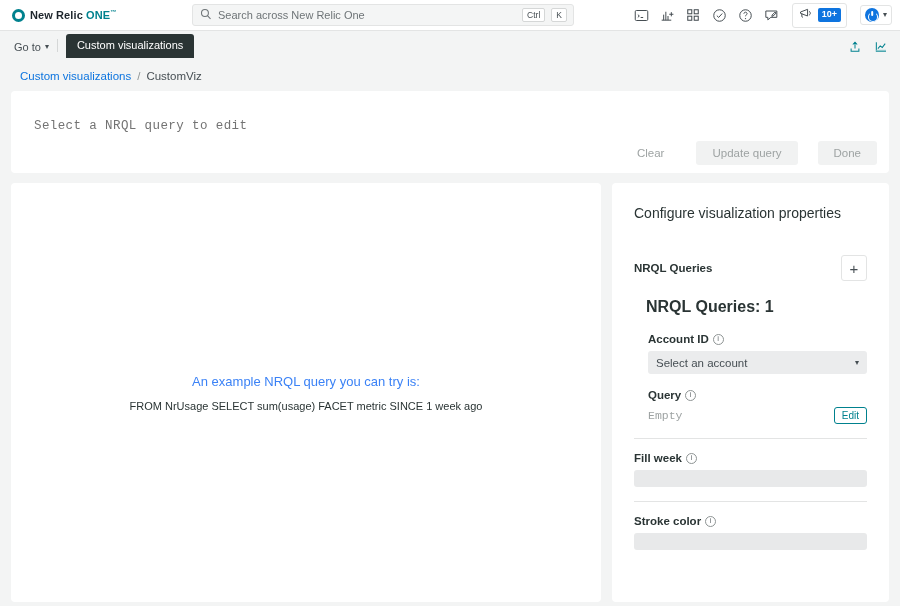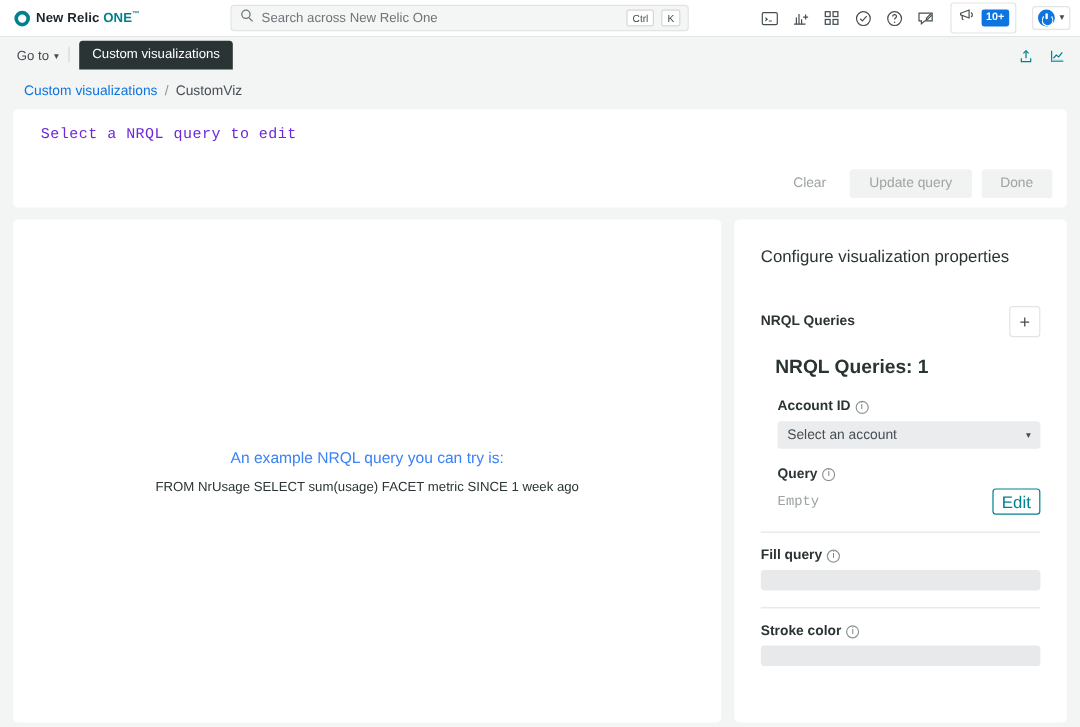--- a/index.html
+++ b/index.html
@@ -130,27 +130,27 @@
   .crumbs a { color: #0c74df; text-decoration: none; cursor: pointer; }
   .crumbs .sep { color: #8e9494; }
 
   
   .editor {
     margin: 0 11px 0 11px; background: #ffffff;
     border-radius: 4px; height: 82px;
     position: relative; overflow: hidden;
   }
   .editor-placeholder {
-    position: absolute; left: 23px; top: 14px;
+    position: absolute; left: 23px; top: 28px;
     font-family: "Liberation Mono", "DejaVu Sans Mono", monospace;
-    font-size: 12.5px; color: #6d28d9; letter-spacing: .4px;
+    font-size: 12.5px; color: #737373; letter-spacing: .4px;
   }
   .editor-actions {
     position: absolute; right: 12px; bottom: 8px;
-    display: flex; align-items: center; gap: 8px;
+    display: flex; align-items: center; gap: 20px;
   }
   .btn-flat {
     font-size: 11.5px; color: #9ea3a3; background: transparent;
     border: none; padding: 6px 12px; border-radius: 3px; cursor: pointer;
     font-family: "Liberation Sans", sans-serif;
   }
   .btn-muted {
     font-size: 11.5px; color: #9ea3a3; background: #f1f2f2;
     border: none; padding: 6px 16px; border-radius: 3px; cursor: pointer;
     font-family: "Liberation Sans", sans-serif;
@@ -214,21 +214,21 @@
     display: flex; align-items: center; justify-content: space-between;
     padding: 0 8px; font-size: 11.5px; color: #464e53; cursor: pointer;
     margin-bottom: 15px;
   }
   .query-row {
     display: flex; align-items: center; justify-content: space-between;
     margin-top: 2px;
   }
   .empty-val { font-size: 11.5px; color: #9ea3a3; font-family: Liberation Mono, monospace; }
   .edit-btn {
-    font-size: 14px; color: #00818e; background: #fff;
+    font-size: 10px; color: #00818e; background: #fff;
     border: 1px solid #00818e; border-radius: 3px;
     padding: 2px 7px; cursor: pointer;
     font-family: "Liberation Sans", sans-serif;
   }
   .hr { height: 1px; background: #e3e4e4; margin: 14px 0 13px 0; }
   .colorfield { margin-bottom: 0; }
   .colorbar {
     height: 17px; background: #e8e9ea; border-radius: 3px;
     cursor: pointer;
   }
@@ -400,21 +400,21 @@
       <div class="query-row">
         <span class="empty-val">Empty</span>
         <button class="edit-btn">Edit</button>
       </div>
     </div>
 
     <div class="hr"></div>
 
     <div class="colorfield">
       <div class="flabel">
-        <span>Fill query</span>
+        <span>Fill week</span>
         <i class="info-i">i</i>
       </div>
       <div class="colorbar"></div>
     </div>
 
     <div class="hr"></div>
 
     <div class="colorfield">
       <div class="flabel">
         <span>Stroke color</span>

